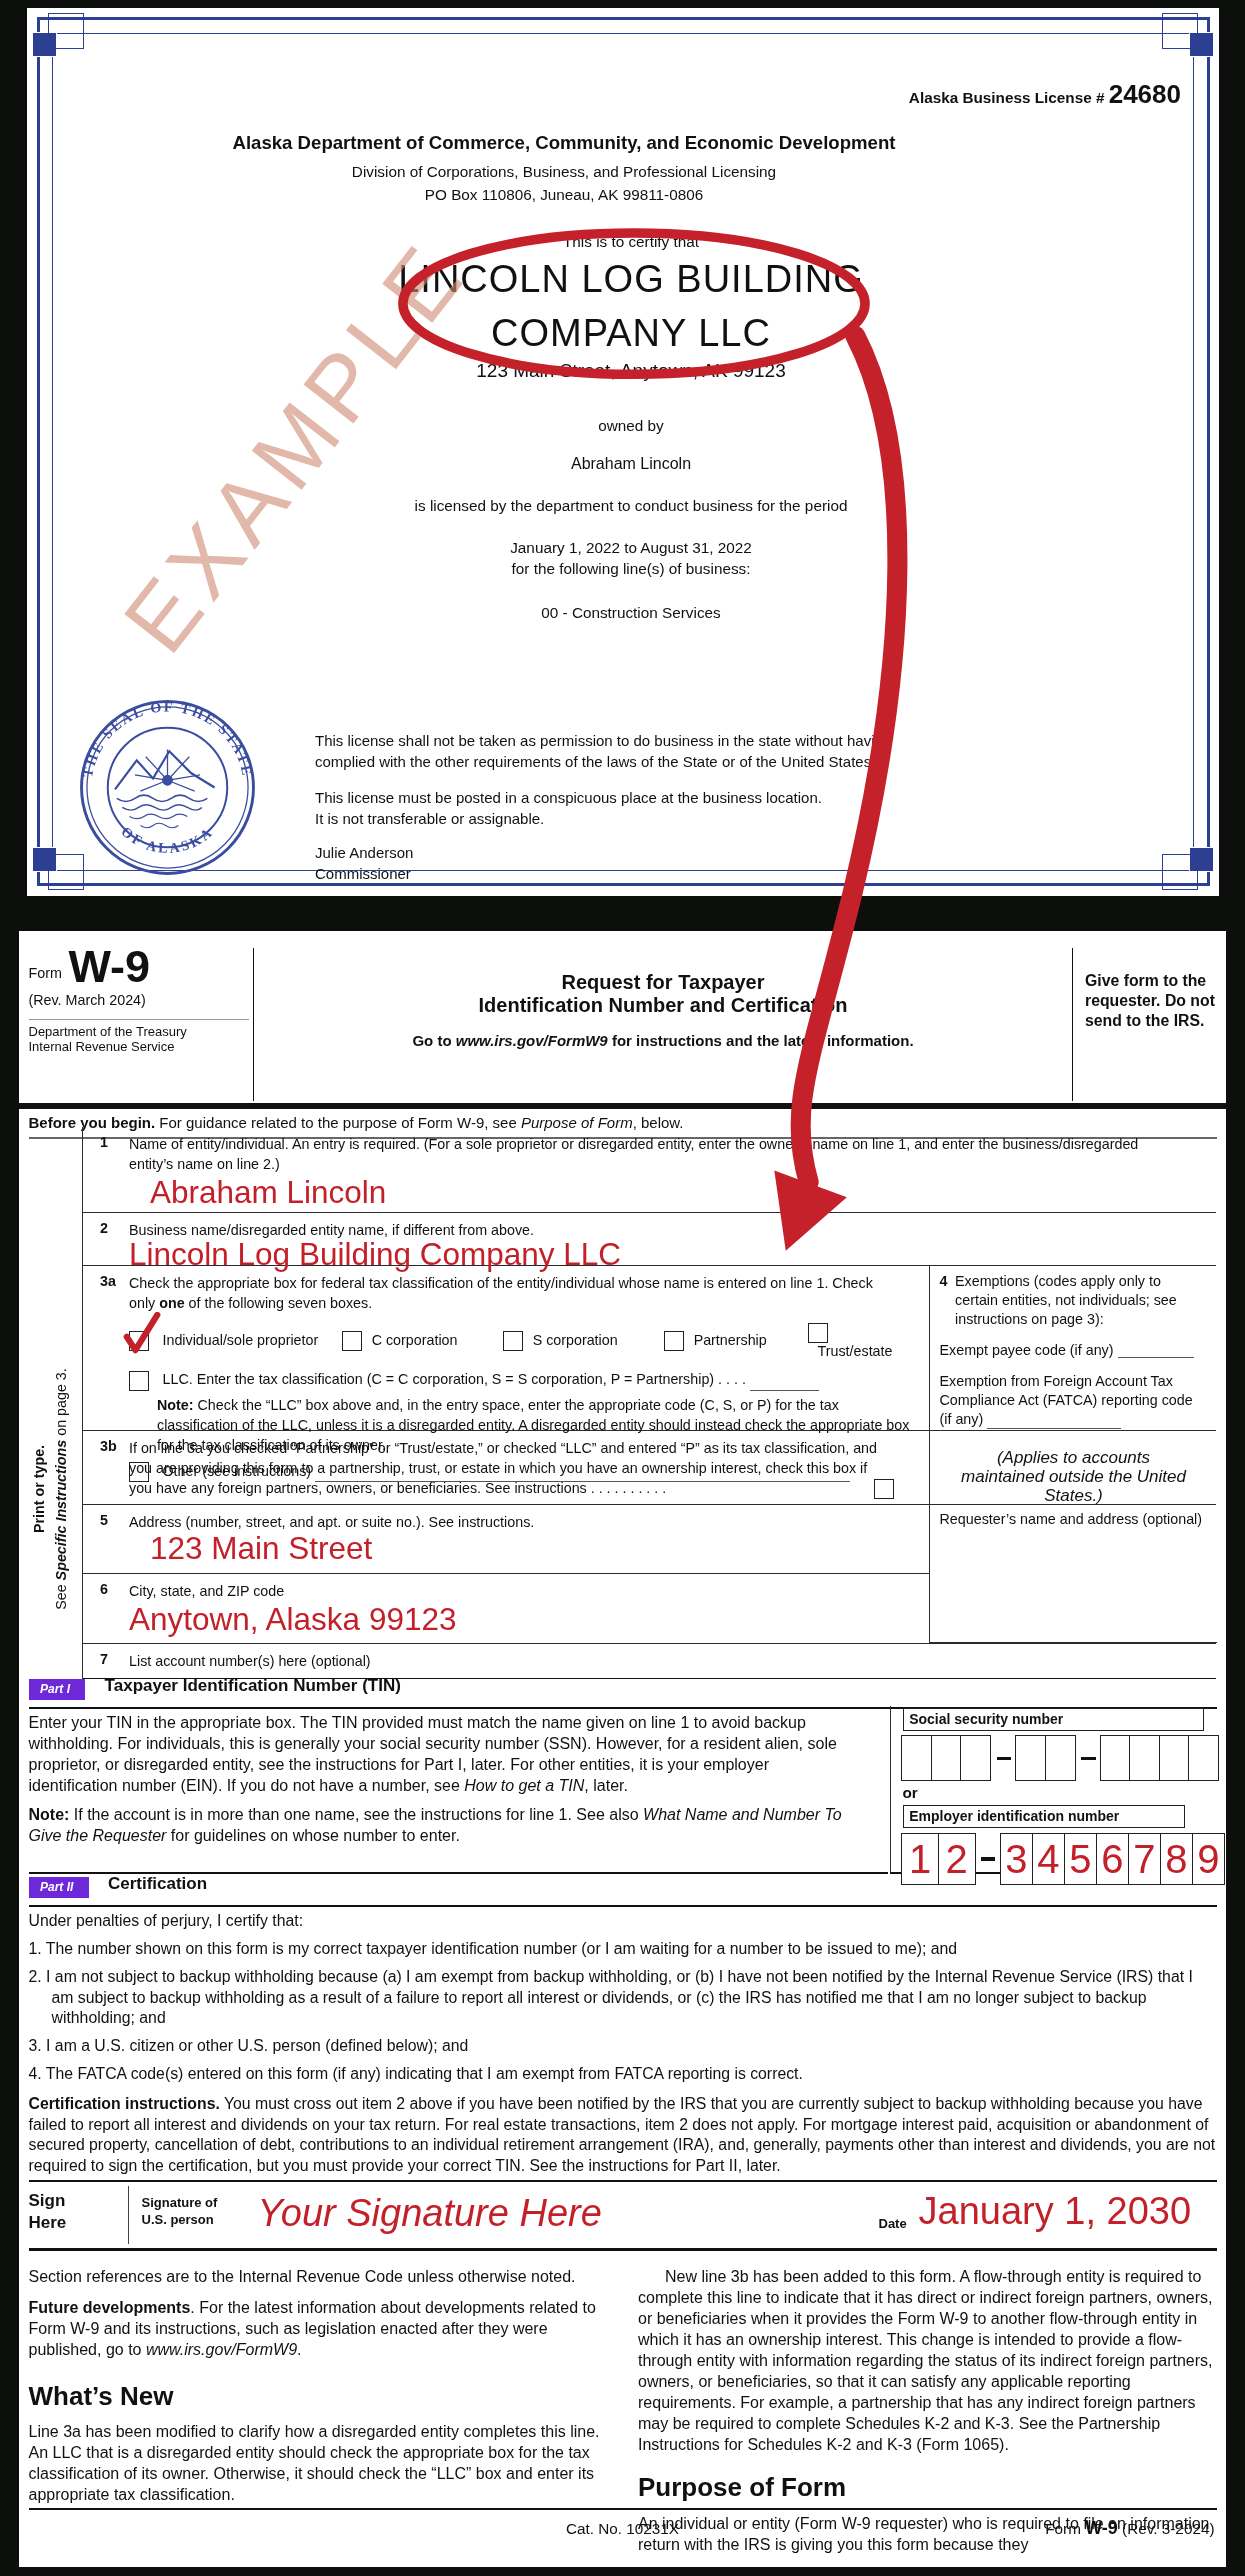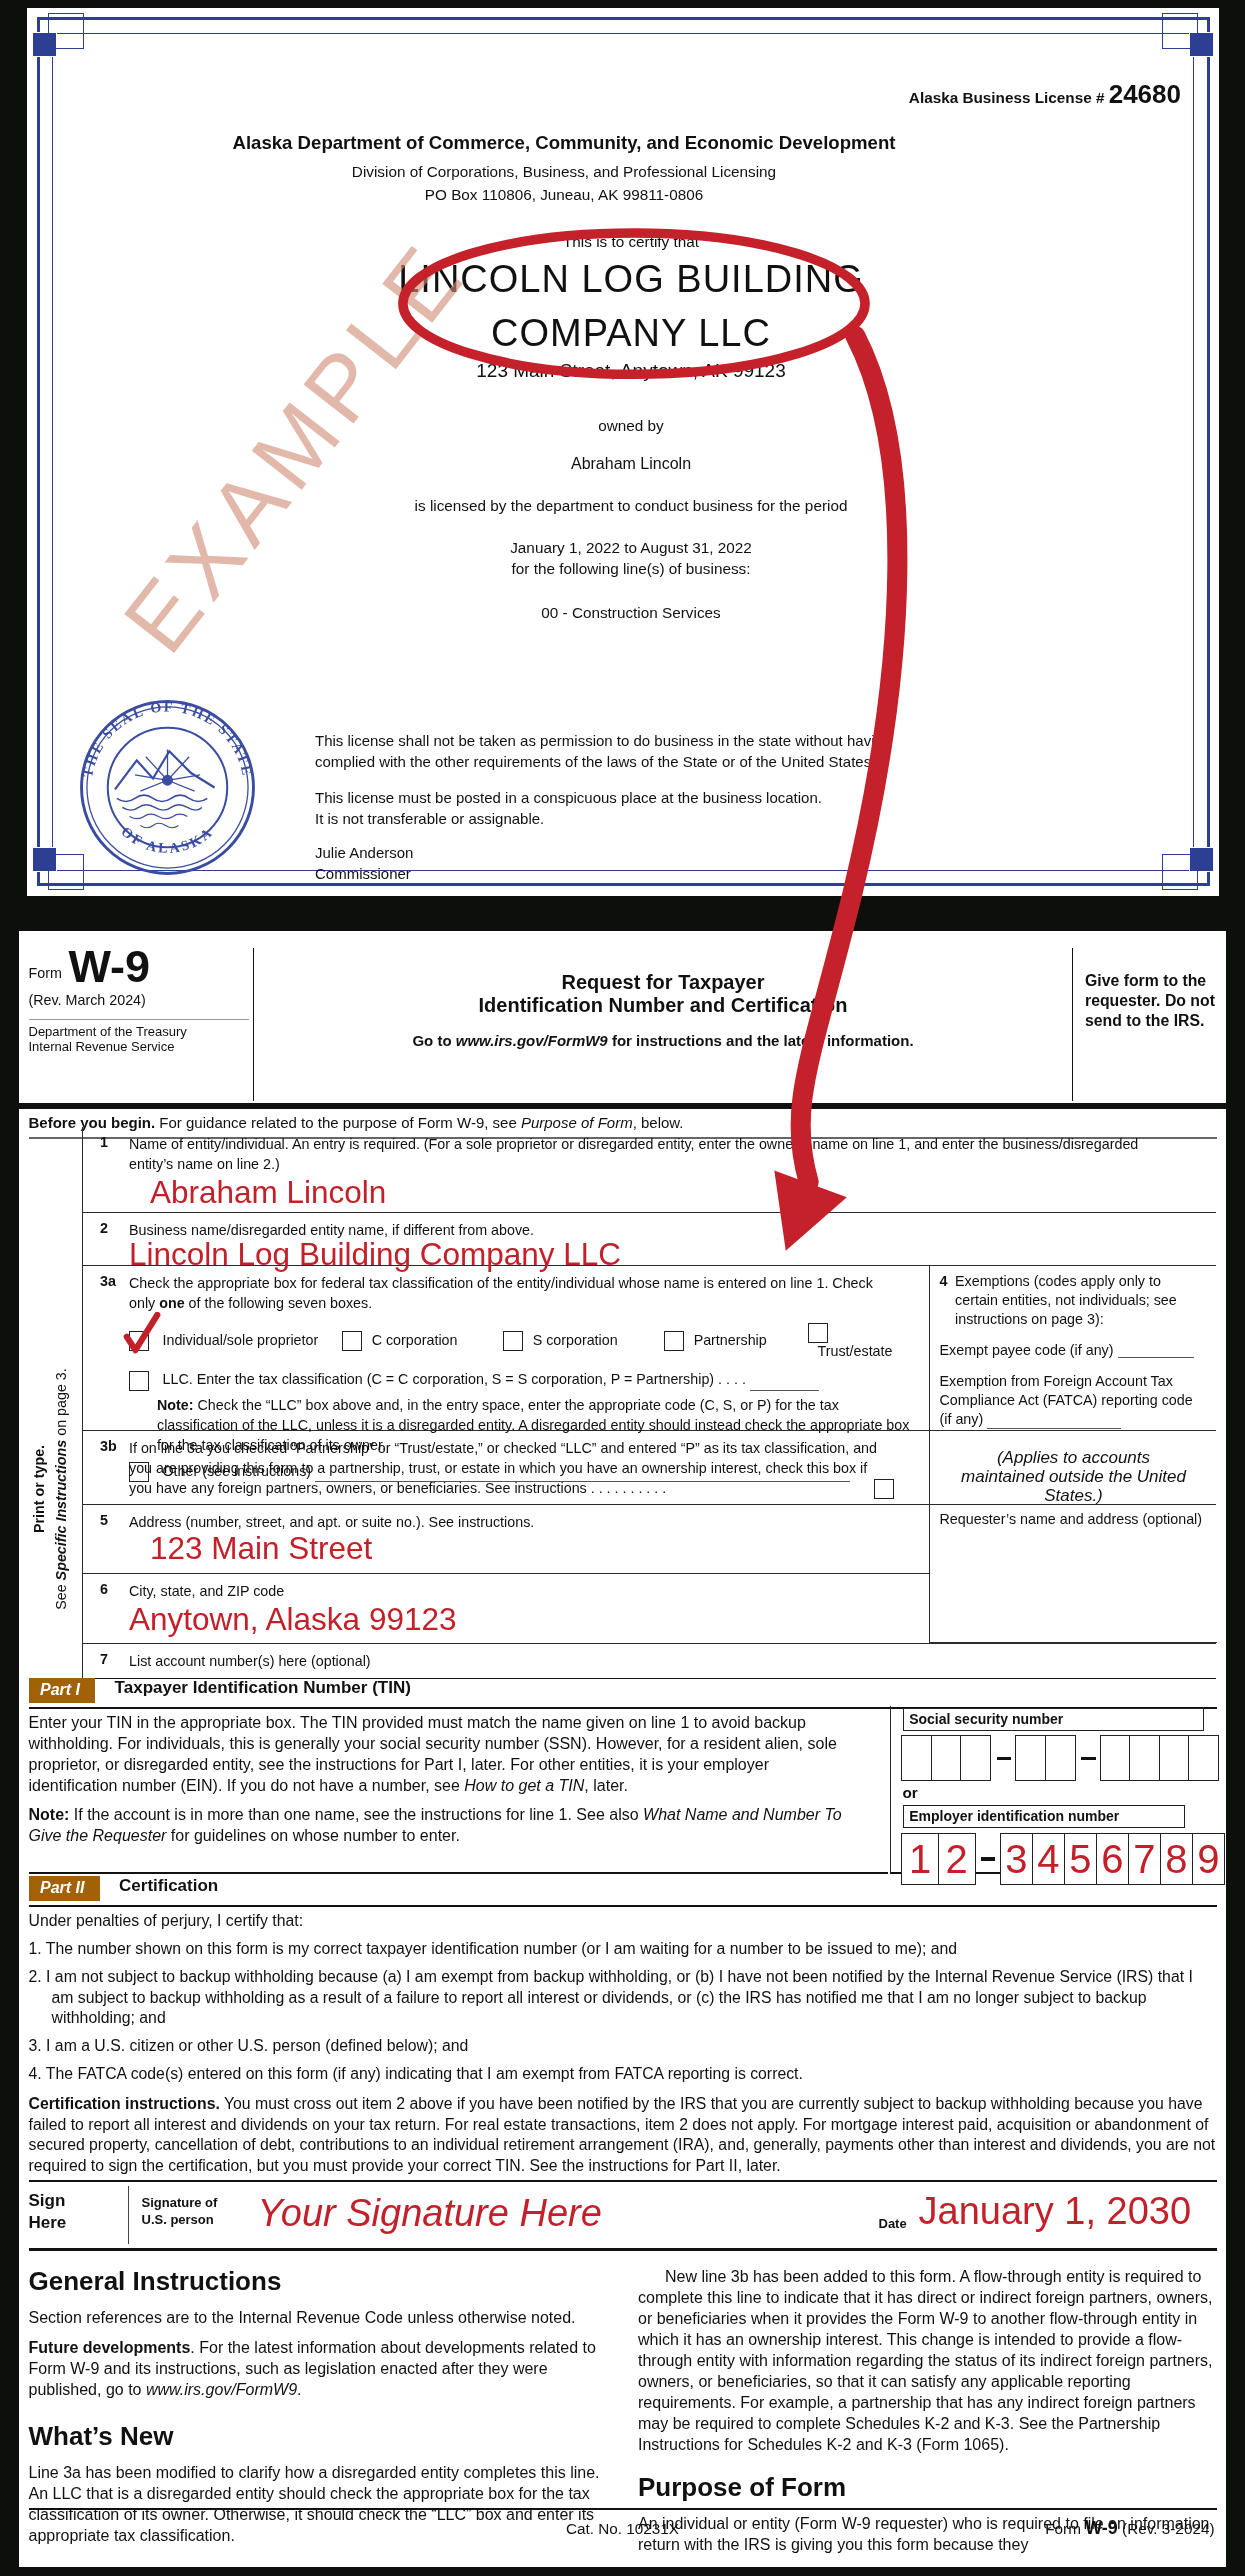--- a/index.html
+++ b/index.html
@@ -21,22 +21,22 @@
     display:flex;align-items:center;justify-content:center;
     transform:rotate(-52deg);font-size:92px;letter-spacing:7.6px;
     color:rgba(208,140,118,.62);font-weight:400;pointer-events:none;}
   .lic-notices{position:absolute;left:288px;top:722px;width:687px;font-size:15px;line-height:21px;text-align:left;}
 
   
   .w9{font-size:14.3px;}
   .hdr-cell{position:absolute;top:17px;height:153px;}
   .rule-thick{position:absolute;left:0;width:1207px;height:5.7px;background:#111;}
   .bar{position:absolute;left:9.5px;width:1188px;height:29px;border-bottom:2.4px solid #111;}
-  .bar .chip{display:inline-block;background:#a16207;color:#fff;font-weight:bold;font-style:italic;
-    font-size:16px;padding:2.9px 15.3px 3.8px 11.5px;}
+  .bar .chip{display:inline-block;background:#6d28d9;color:#fff;font-weight:bold;font-style:italic;
+    font-size:12px;padding:2.9px 15.3px 3.8px 11.5px;}
   .bar .btitle{font-weight:bold;font-size:17px;margin-left:15.3px;position:relative;top:-1.9px;}
   .cbx{display:inline-block;width:18px;height:18px;border:1.6px solid #222;background:#fff;vertical-align:middle;}
   .redval{color:#c32029;font-size:31.5px;line-height:32px;white-space:nowrap;}
   .fieldline{display:inline-block;border-bottom:1.6px solid #555;height:15.3px;vertical-align:bottom;}
   .gridrow{position:relative;border-bottom:1.4px solid #2b2b2b;box-sizing:border-box;}
   .rnum{position:absolute;left:17px;top:6.7px;font-weight:bold;font-size:14.3px;}
   .rlabel{margin-left:46px;padding-top:6.7px;font-size:14.3px;line-height:20px;}
   .cell-right{position:absolute;left:846px;top:0;bottom:0;border-left:1.4px solid #2b2b2b;box-sizing:border-box;}
   .ssn-cell{display:inline-block;width:29px;height:44px;border:1.5px solid #222;margin-left:-1.5px;vertical-align:middle;background:#fff;}
   .ein-cell{display:inline-block;width:31.5px;height:50px;border:1.5px solid #222;margin-left:-1.5px;vertical-align:middle;
@@ -297,21 +297,20 @@
     <div class="abs" style="left:113px;top:11.5px;font-size:13px;font-weight:bold;line-height:17px;">
       <div>Signature of</div>
       <div>U.S. person</div>
     </div>
     <div class="abs sig-red" style="left:229px;top:9.5px;">Your Signature Here</div>
     <div class="abs" style="left:850px;top:34px;font-size:13px;font-weight:bold;">Date</div>
     <div class="abs date-red" style="left:890px;top:7.6px;">January 1, 2030</div>
   </div>
 
   <div class="abs" style="left:9.5px;top:1335px;width:586px;">
-    <div class="h-gi">General Instructions</div>
     <div class="instr">Section references are to the Internal Revenue Code unless otherwise noted.</div>
     <div class="instr" style="margin-top:9.5px;">
       <b>Future developments</b><span>. For the latest information about developments related to Form W-9 and its instructions, such as legislation enacted after they were published, go to </span><i>www.irs.gov/FormW9</i><span>.</span>
     </div>
     <div class="h-gi" style="margin-top:21px;">What’s New</div>
     <div class="instr">Line 3a has been modified to clarify how a disregarded entity completes this line. An LLC that is a disregarded entity should check the appropriate box for the tax classification of its owner. Otherwise, it should check the “LLC” box and enter its appropriate tax classification.</div>
   </div>
   <div class="abs" style="left:619px;top:1335px;width:579px;">
     <div class="instr" style="text-indent:27px;">New line 3b has been added to this form. A flow-through entity is required to complete this line to indicate that it has direct or indirect foreign partners, owners, or beneficiaries when it provides the Form W-9 to another flow-through entity in which it has an ownership interest. This change is intended to provide a flow-through entity with information regarding the status of its indirect foreign partners, owners, or beneficiaries, so that it can satisfy any applicable reporting requirements. For example, a partnership that has any indirect foreign partners may be required to complete Schedules K-2 and K-3. See the Partnership Instructions for Schedules K-2 and K-3 (Form 1065).</div>
     <div class="h-gi" style="margin-top:17px;">Purpose of Form</div>

